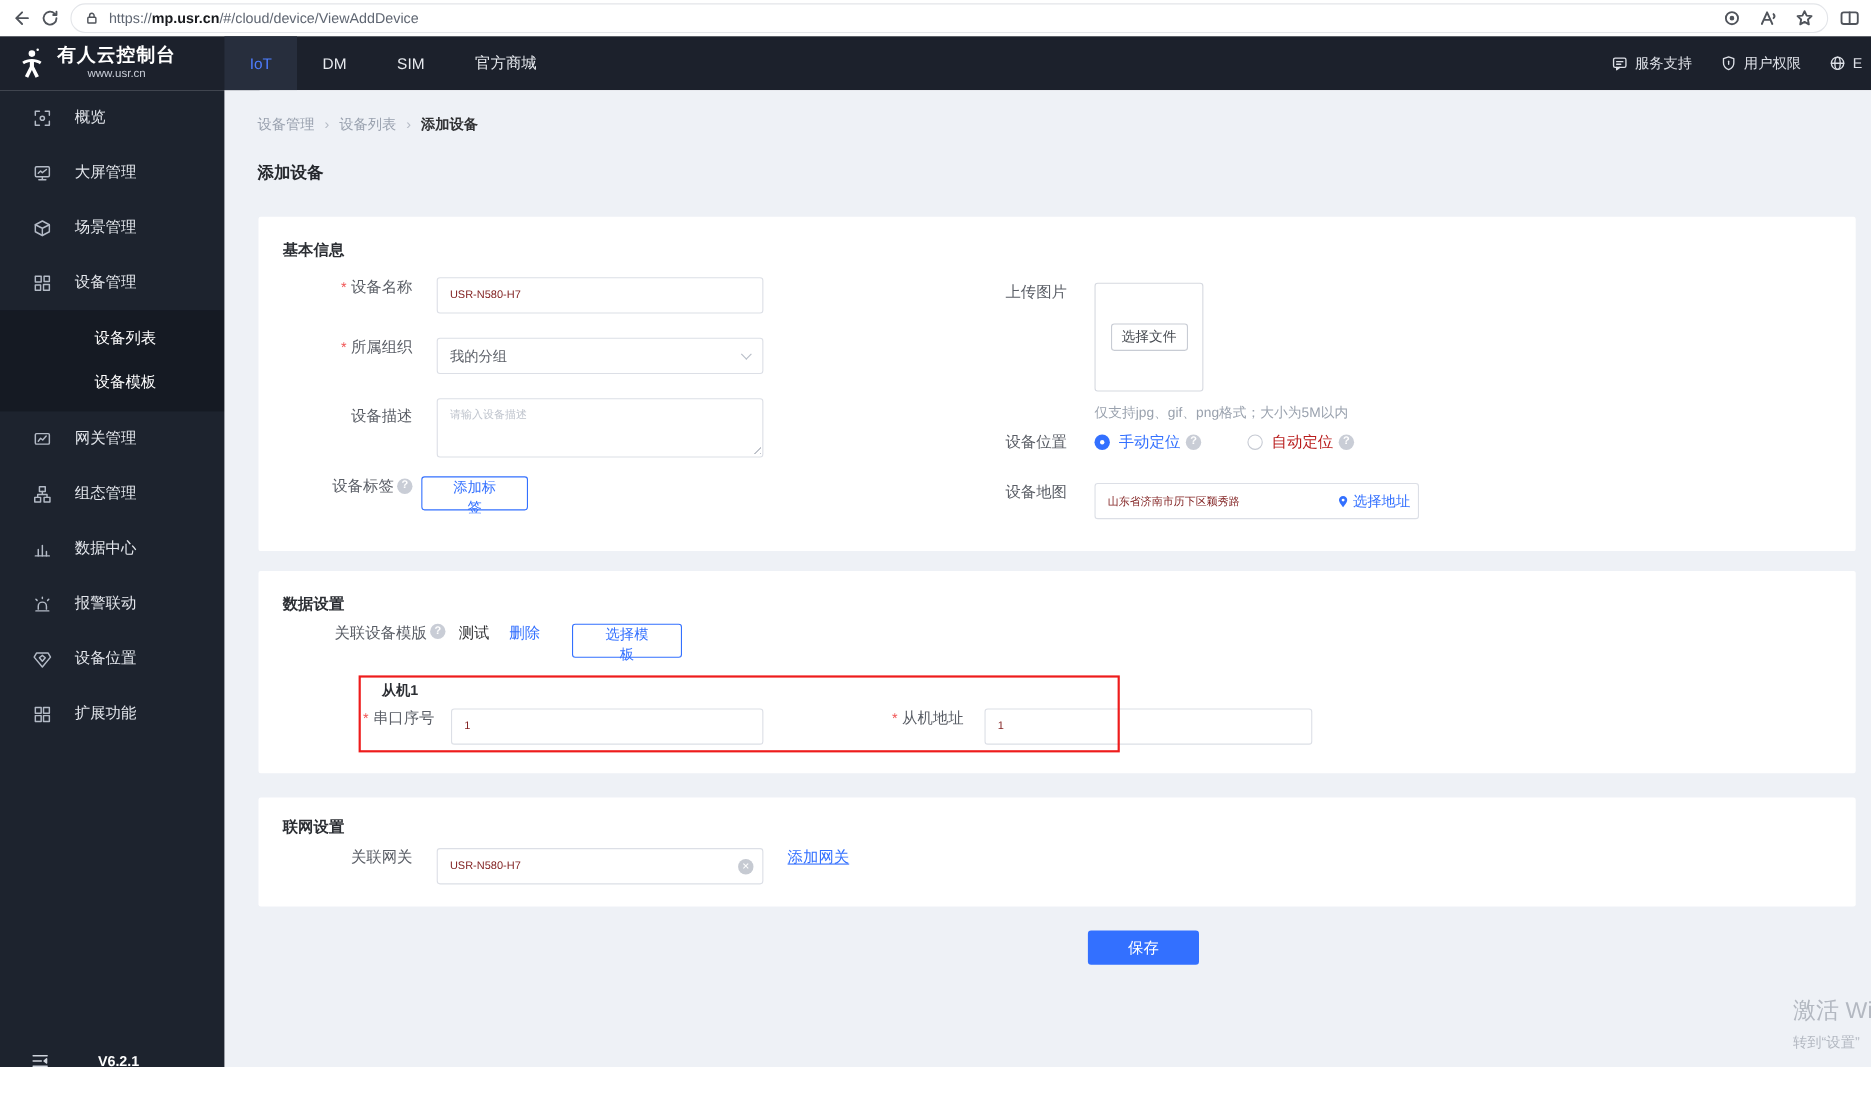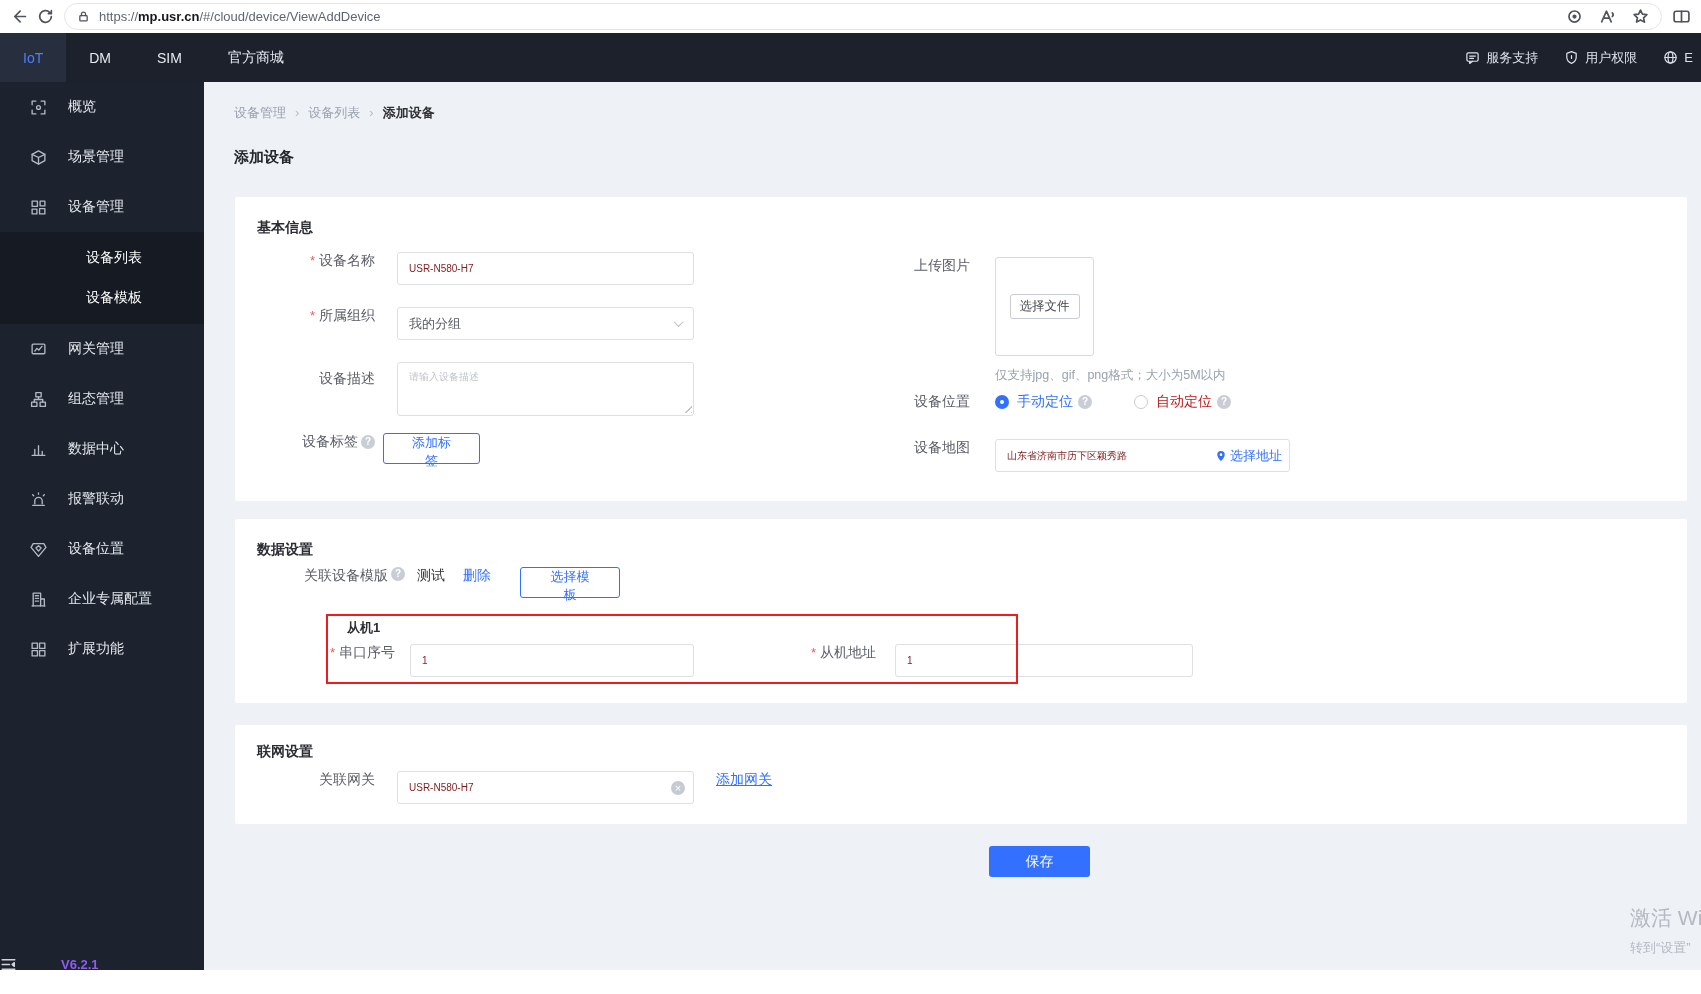--- a/index.html
+++ b/index.html
@@ -41,21 +41,21 @@
                color:#e3e6ec; font-size:14px; cursor:pointer; flex:0 0 auto; }
   .sicon { width:17px; height:17px; fill:none; stroke:#b3bac6; stroke-width:1.25;
            stroke-linecap:round; stroke-linejoin:round; flex:0 0 auto; }
   .chev { margin-left:auto; width:7px; height:7px; border-right:1.4px solid #8b93a1;
           border-bottom:1.4px solid #8b93a1; transform:rotate(45deg) translate(-1px,-1px); }
   .chev.up { transform:rotate(-135deg) translate(-2px,-2px); }
   .submenu { background:#151a23; padding:6px 0; flex:0 0 auto; }
   .sub-item { height:40px; display:flex; align-items:center; padding-left:86px; color:#fff;
               font-size:14px; cursor:pointer; }
   .side-bottom { margin-top:auto; height:48px; display:flex; align-items:center; gap:44px;
-                 color:#8b5cf6; font-size:13px; font-weight:700; }
+                 padding-left:28px; color:#ffffff; font-size:13px; font-weight:700; }
 
   
   .main { position:absolute; left:204px; top:82px; width:1497px; height:888px; background:#eef1f6; overflow:hidden; }
   .bottom-strip { position:absolute; left:0; top:970px; width:1701px; height:24px; background:#fff; }
 
   .breadcrumb { position:absolute; left:30px; top:22px; display:flex; align-items:center; gap:9px;
                 font-size:13px; color:#9aa2af; }
   .bc-item { cursor:pointer; }
   .bc-item:not(:last-child)::after { content:"›"; margin-left:9px; color:#b6bcc6; }
   .bc-item.current { color:#303133; font-weight:700; cursor:default; }
@@ -154,20 +154,31 @@
         </svg>
     </span>
   </div>
   <svg class="tb-icon" style="width:19px" viewBox="0 0 18 16">
       <rect x="2" y="3" width="14" height="10" rx="2"></rect>
       <path d="M9 3v10"></path>
     </svg>
 </div>
 
 <div class="navbar">
+  <div class="brand">
+    <svg width="30" height="30" viewBox="0 0 24 24">
+      <circle cx="12" cy="4.6" r="2.4" fill="#fff"></circle>
+      <circle cx="16.2" cy="1.8" r="0.9" fill="#fff"></circle>
+      <path d="M5 10.5c4-2.6 10-2.6 14 0l-1.2 1.8c-1.5-.9-3-1.4-4.3-1.6V14l3.6 7-2.4 1.2L12 16.5 9.3 22.2 6.9 21l3.6-7v-3.3c-1.3.2-2.8.7-4.3 1.6z" fill="#fff"></path>
+    </svg>
+    <span class="brand-txt">
+      <span class="brand-title">有人云控制台</span>
+      <span class="brand-sub">www.usr.cn</span>
+    </span>
+  </div>
   <div class="nav-tabs">
     <div class="nav-tab active">IoT</div>
     <div class="nav-tab">DM</div>
     <div class="nav-tab">SIM</div>
     <div class="nav-tab">官方商城</div>
   </div>
   <div class="nav-right">
     <span class="itm">
       <svg class="nicon" viewBox="0 0 16 16">
           <rect x="2" y="3" width="12" height="9" rx="1.5"></rect>
@@ -197,20 +208,29 @@
 <div class="sidebar">
   <div class="side-item">
     <svg class="sicon" viewBox="0 0 16 16">
         <path d="M5.5 2H2v3.5M10.5 2H14v3.5M14 10.5V14h-3.5M5.5 14H2v-3.5"></path>
         <circle cx="8" cy="8" r="1.8"></circle>
       </svg>
     <span>概览</span>
   </div>
   <div class="side-item">
     <svg class="sicon" viewBox="0 0 16 16">
+        <rect x="2" y="2.5" width="12" height="8.5" rx="1"></rect>
+        <path d="M8 11v2.5M5 13.5h6"></path>
+        <path d="m4.5 8 2-2L8 7.5 11.5 4.8"></path>
+      </svg>
+    <span>大屏管理</span>
+    <span class="chev"></span>
+  </div>
+  <div class="side-item">
+    <svg class="sicon" viewBox="0 0 16 16">
         <path d="M8 1.8 14 5v6L8 14.2 2 11V5z"></path>
         <path d="M2 5l6 3 6-3M8 8v6.2"></path>
       </svg>
     <span>场景管理</span>
     <span class="chev"></span>
   </div>
   <div class="side-item">
     <svg class="sicon" viewBox="0 0 16 16">
         <rect x="2" y="2" width="5" height="5"></rect>
         <rect x="9.5" y="2" width="4.5" height="4.5"></rect>
@@ -258,30 +278,20 @@
       </svg>
     <span>报警联动</span>
     <span class="chev"></span>
   </div>
   <div class="side-item">
     <svg class="sicon" viewBox="0 0 16 16">
         <path d="M3 2.5h10L15 6l-7 8.5L1 6z"></path>
         <path d="m5.5 6.5 2.5 3 2.5-3-2.5-2z"></path>
       </svg>
     <span>设备位置</span>
-    <span class="chev"></span>
-  </div>
-  <div class="side-item">
-    <svg class="sicon" viewBox="0 0 16 16">
-        <path d="M3 14V2h7v12"></path>
-        <path d="M10 7.5h3.5V14"></path>
-        <path d="M2 14h12"></path>
-        <path d="M5 4.5h1M7 4.5h1M5 7h1M7 7h1M5 9.5h1M7 9.5h1"></path>
-      </svg>
-    <span>企业专属配置</span>
     <span class="chev"></span>
   </div>
   <div class="side-item">
     <svg class="sicon" viewBox="0 0 16 16">
         <rect x="2" y="2" width="5" height="5"></rect>
         <rect x="9" y="2" width="5" height="5"></rect>
         <rect x="2" y="9" width="5" height="5"></rect>
         <rect x="9" y="9" width="5" height="5"></rect>
       </svg>
     <span>扩展功能</span>

